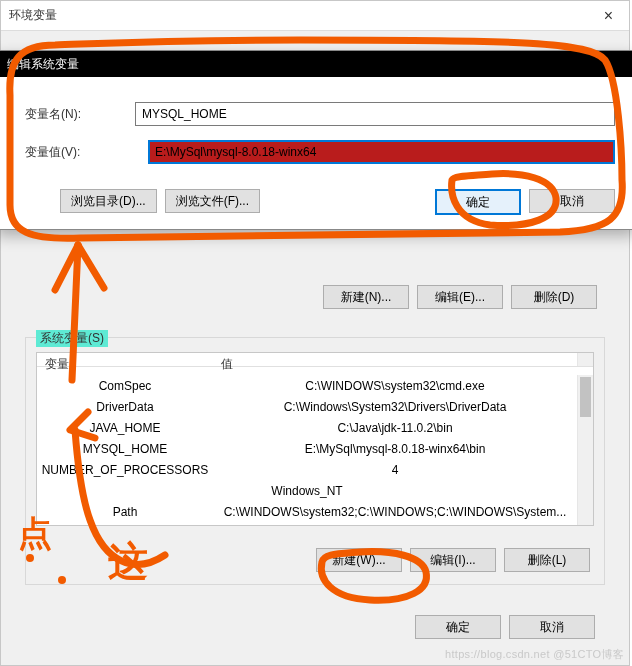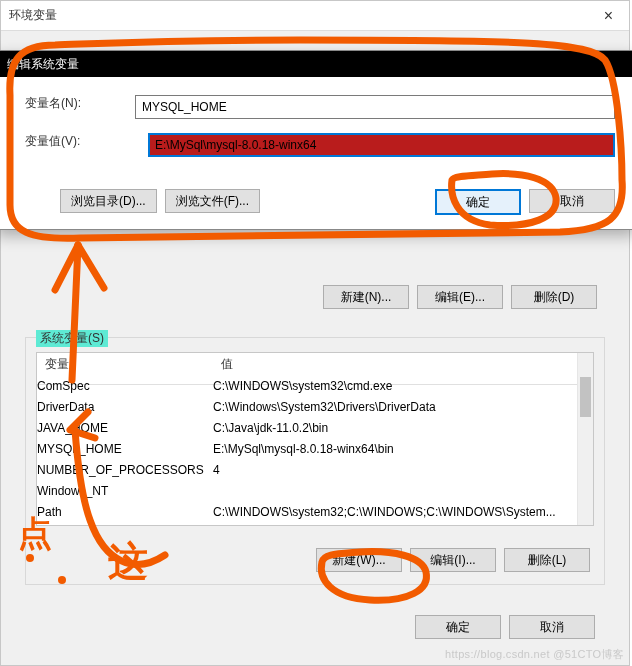--- a/index.html
+++ b/index.html
@@ -32,48 +32,48 @@
     border: 1px solid #d8d8d8; background: #f0f0f0;
   }
   .group-legend {
     position: absolute; top: -8px; left: 10px; background: #5eead4;
     font-size: 12px; padding: 0 4px; color: #333;
   }
   .table-wrap {
     position: absolute; left: 10px; right: 10px; top: 14px; bottom: 58px;
     background: #fff; border: 1px solid #c7c7c7; overflow: hidden;
   }
-  .thead { display: flex; height: 32px; border-bottom: 1px solid #e0e0e0; font-size: 12px; }
+  .thead { display: flex; height: 14px; border-bottom: 1px solid #e0e0e0; font-size: 12px; }
   .th { padding: 3px 8px; color: #333; }
   .th.var { width: 176px; border-right: 0px solid #eee; }
   .th.val { flex: 1; }
   .sbar { width: 16px; background: #f0f0f0; border-left: 1px solid #e6e6e6; position: relative;}
   .sbar .thumb { position:absolute; left:2px; right:2px; top:2px; height:40px; background:#c2c2c2;}
   .tbody { position: absolute; left:0; right:0; top:22px; bottom:0; display:flex; }
   .rows { flex:1; overflow:hidden; }
   .row { display:flex; font-size:12px; height:21px; align-items:center; }
-  .cell { padding: 0 0; white-space: nowrap; overflow:hidden; text-overflow:ellipsis; }
+  .cell { padding: 0 0; white-space: nowrap; overflow:hidden; text-overflow:ellipsis;text-align:center; }
   .cell.var { width: 176px; }
   .cell.val { flex: 1; }
   .lower-btns { position:absolute; right:14px; bottom:12px; display:flex; gap:8px; }
 
   .dlg-btns { position:absolute; right:22px; bottom:14px; display:flex; gap:8px; }
 
   
   .edit-dialog {
     position:absolute; left:-4px; top:50px; width:640px; height:180px;
     background:#fff; border:1px solid #888;
     box-shadow: 0 6px 14px rgba(0,0,0,0.28);
   }
   .edit-title {
     height:26px; background:#000; color:#fff; font-size:12px;
     display:flex; align-items:center; padding:0 10px;
   }
   .edit-body { padding: 18px 20px 0 28px; font-size:12px; }
-  .form-row { display:flex; height:38px; }
+  .form-row { display:flex; align-items:center; height:38px; }
   .form-label { width:110px; color:#333; }
   .form-input {
     flex:1; height:24px; border:1px solid #7a7a7a; padding:0 6px;
     font-size:12px; font-family: inherit; outline:none;
   }
   .form-input.focus { border:1px solid #0078d7; box-shadow: inset 0 0 0 1px #0078d7; background:#b91c1c;margin-left:13px; }
   .edit-btns { position:absolute; left:20px; right:20px; bottom:14px; display:flex; }
   .edit-btns .right { margin-left:auto; display:flex; gap:8px; }
   .btn.primary { border:2px solid #0078d7; background:#e5f1fb; height:26px; }
 

